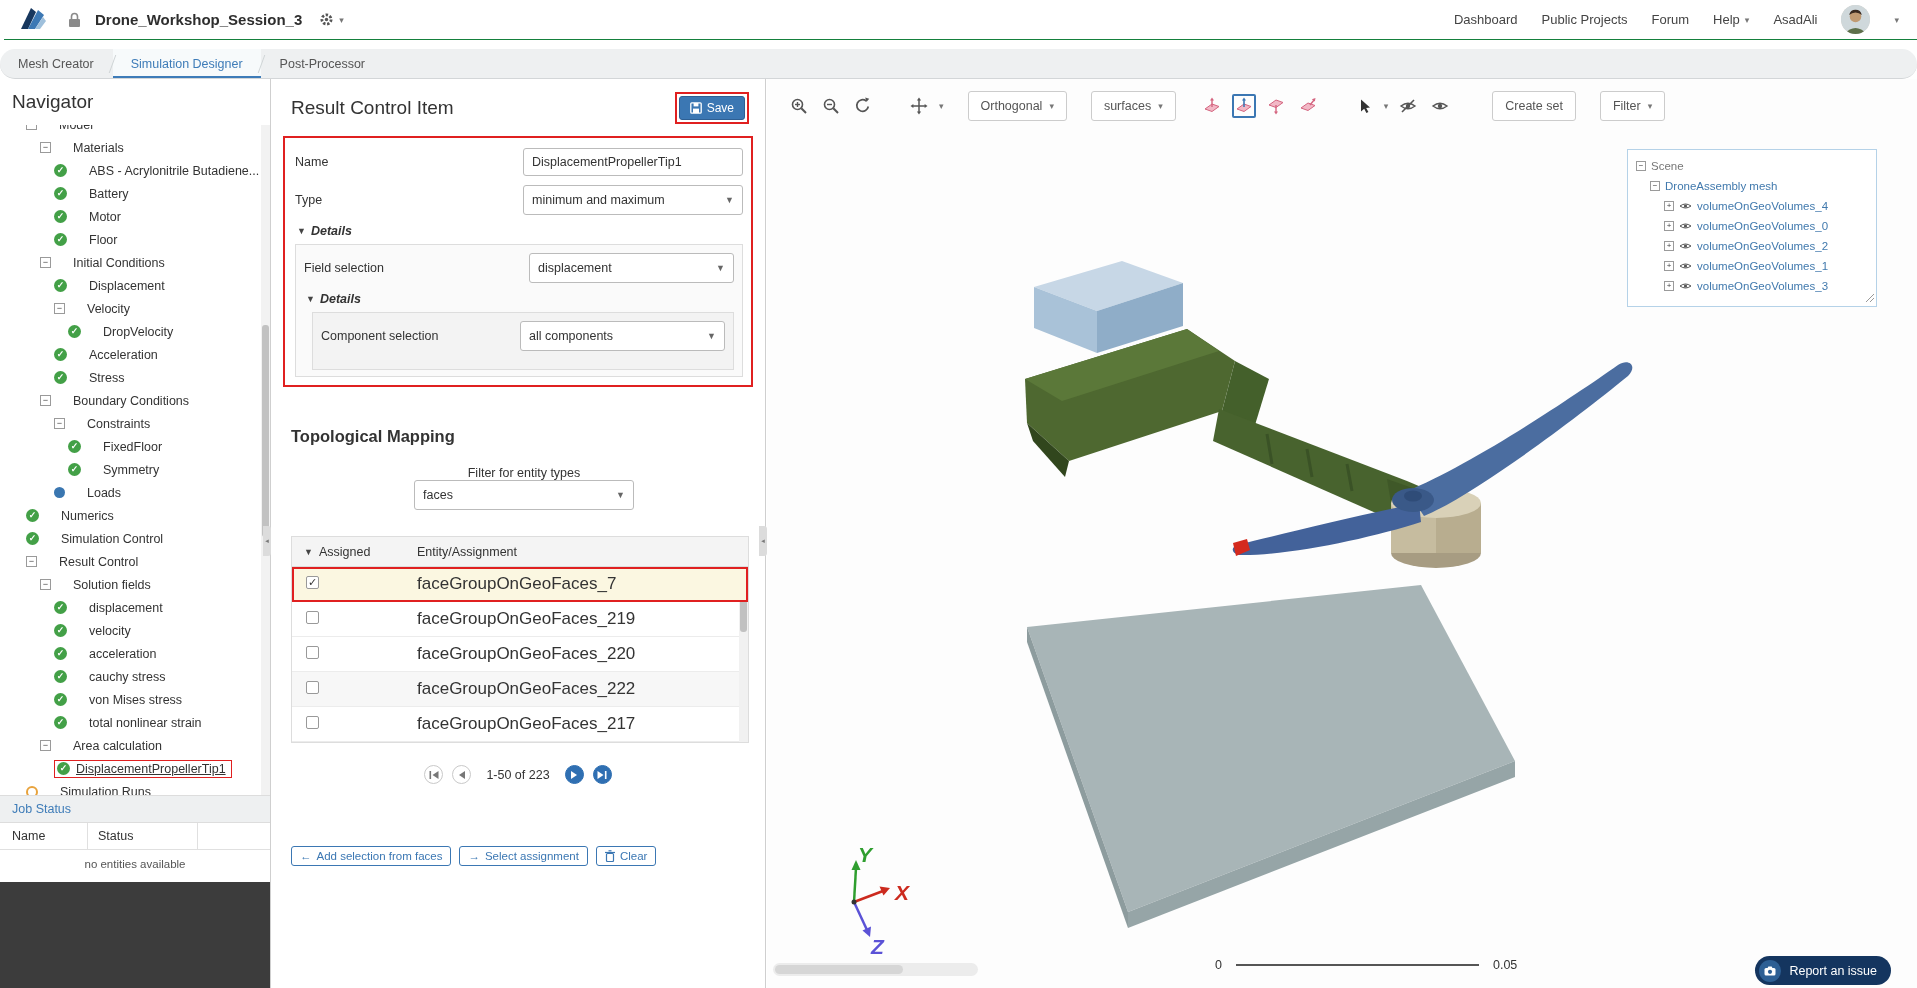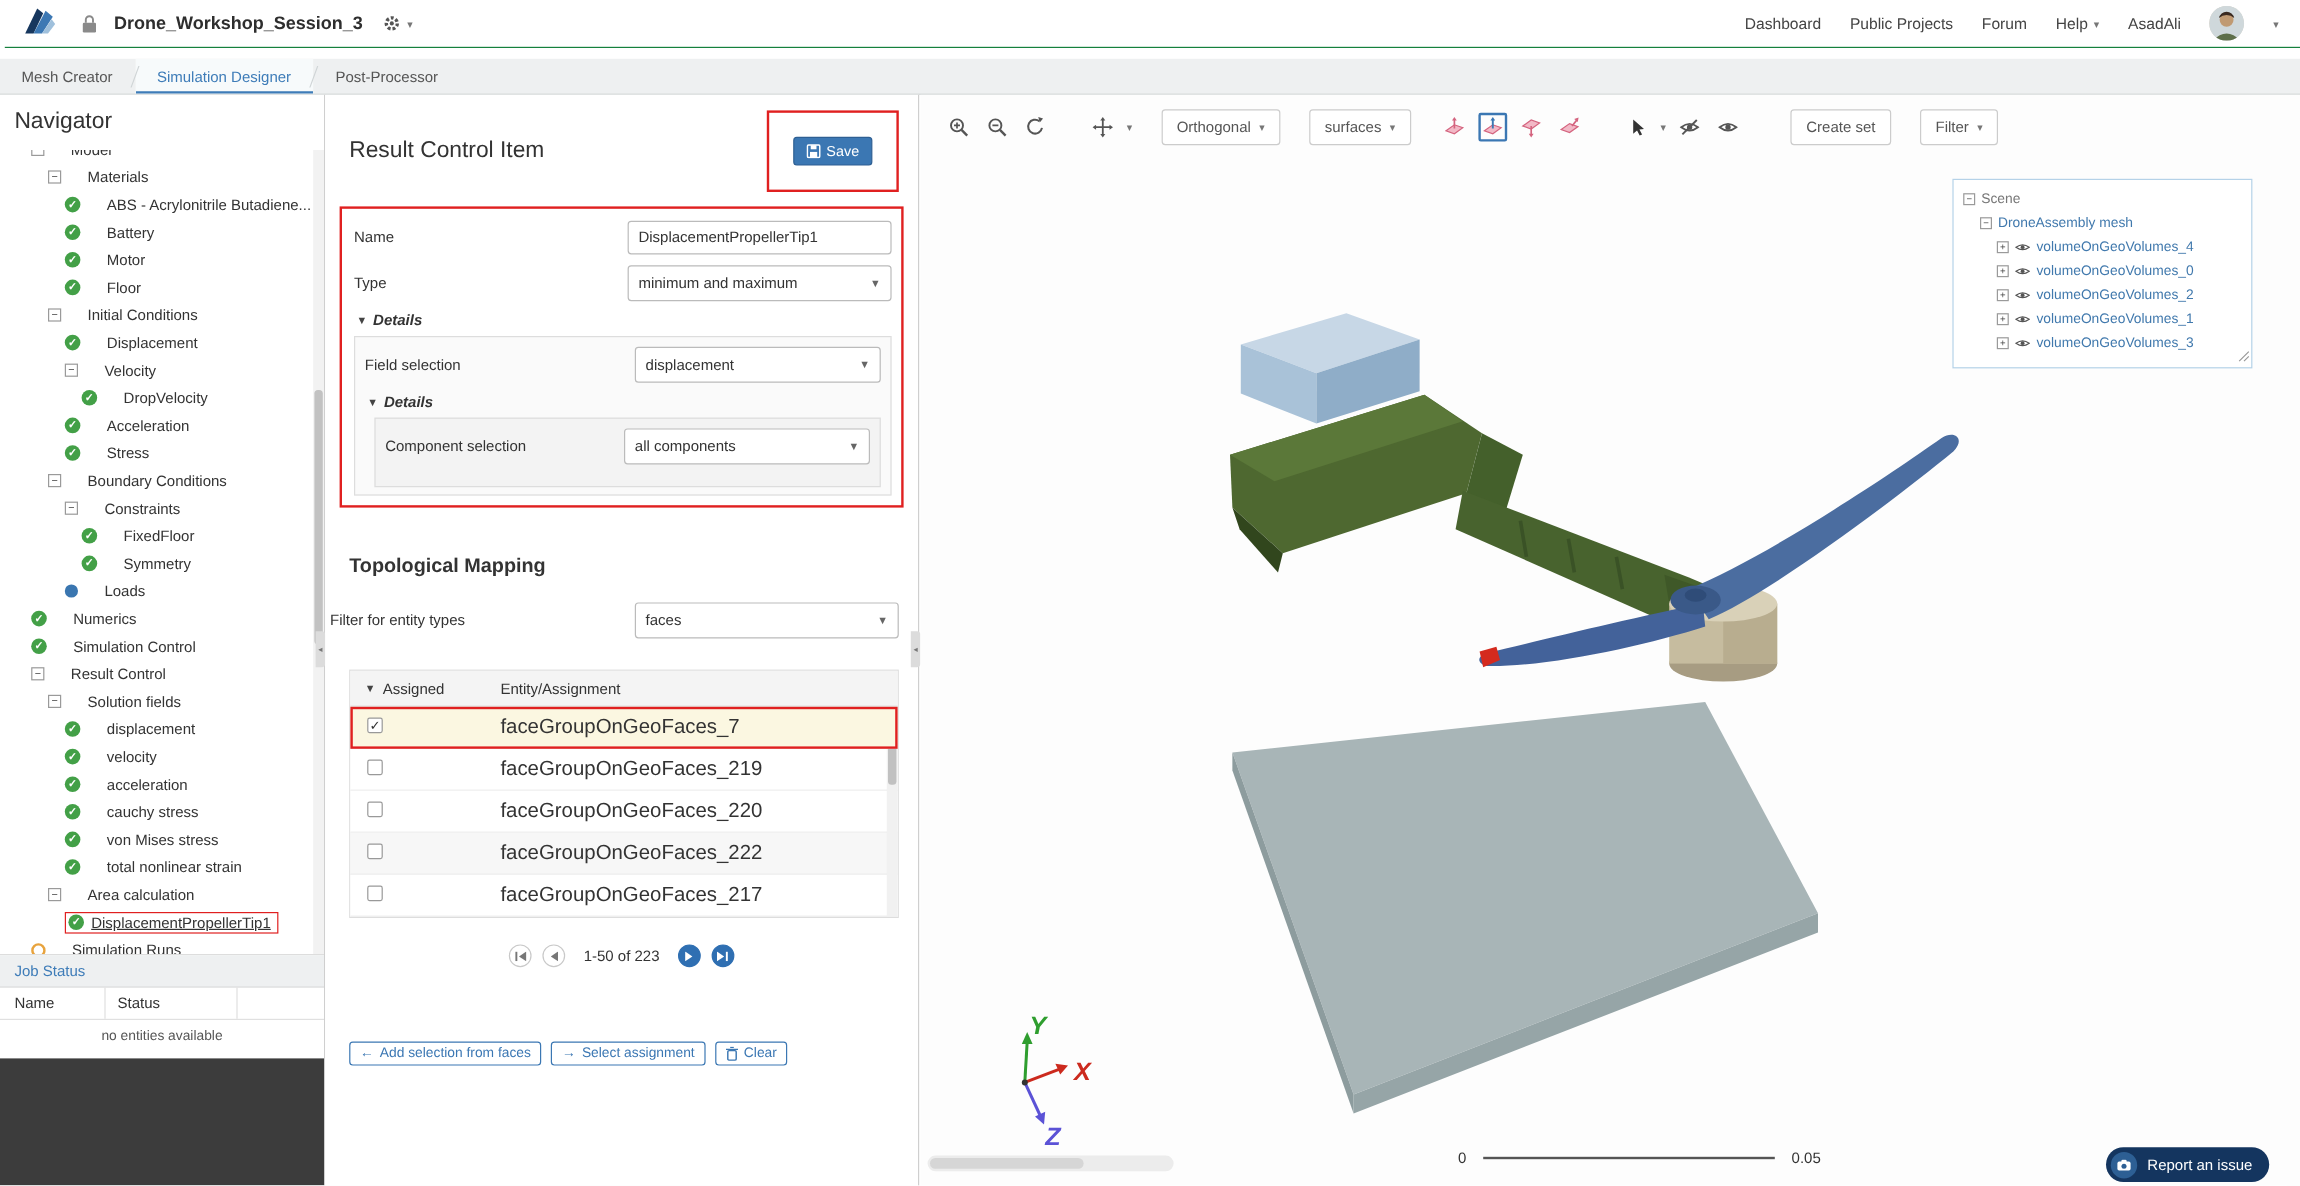--- a/index.html
+++ b/index.html
@@ -15,21 +15,21 @@
   .proj-title { margin-left:14px; font-size:15px; font-weight:bold; color:#2e2e2e; }
   .gear { margin-left:16px; display:flex; align-items:center; gap:4px; color:#555; }
   .mini-caret { font-size:9px; color:#777; }
   .top-right { margin-left:auto; display:flex; align-items:center; gap:24px; margin-right:18px; font-size:13px; color:#444; }
   .top-link { cursor:pointer; }
   .help-wrap { display:flex; align-items:center; gap:5px; }
   .avatar { width:29px; height:29px; border-radius:50%; overflow:hidden; background:#d9d2c8; display:block; }
 
   
   .tabbar { position:absolute; top:49px; left:0; right:0; height:30px; background:#eef0f1;
-            border-bottom:1px solid #d3d6d8; display:flex; align-items:stretch; }
+            border-bottom:1px solid #d3d6d8; display:flex; align-items:stretch;border-radius:15px; }
   .tab { padding:0 18px; font-size:12.5px; color:#555; display:flex; align-items:center; }
   .tab.active { background:#f7fafb; color:#3e7cb8; box-shadow:inset 0 -2px 0 #3e7cb8; }
   .tabsep { width:1px; background:#cfd4d6; transform:skewX(-20deg); height:18px; align-self:center; }
 
   
   .main { position:absolute; top:79px; left:0; right:0; bottom:0; }
 
   
   .navpanel { position:absolute; left:0; top:0; bottom:0; width:271px; background:#fff;
               border-right:1px solid #cfcfcf; overflow:hidden; }
@@ -62,40 +62,40 @@
 
   
   .phandle { position:absolute; top:447px; width:8px; height:30px; background:#dcdcdc; border-radius:0 3px 3px 0;
              font-size:7px; color:#777; display:flex; align-items:center; justify-content:center; }
 
   
   .formpanel { position:absolute; left:271px; top:0; bottom:0; width:495px; background:#fff;
                border-right:1px solid #cfcfcf; overflow:hidden; }
   .formhead { display:flex; justify-content:space-between; align-items:center; padding:13px 16px 6px 20px; }
   .formtitle { font-size:19px; color:#333; }
-  .savewrap { border:2px solid #e02020; padding:20px; }
+  .savewrap { border:2px solid #e02020; padding:2px; }
   .savebtn { background:#3b77b3; color:#fff; border:1px solid #2e5f93; border-radius:3px; font-size:12px;
              padding:4px 10px; display:flex; align-items:center; gap:5px; font-family:inherit; cursor:pointer; }
   .annotated { margin:6px 12px 0 12px; border:2px solid #e02020; padding:10px 8px 8px 10px; }
   .frow { display:flex; align-items:center; margin-bottom:9px; }
   .flabel { font-size:12.5px; color:#333; flex:1; }
   .ftext { width:220px; height:28px; border:1px solid #bbb; border-radius:3px; font-size:12.5px; color:#333;
            padding:0 8px; font-family:inherit; }
   .fselect { width:220px; height:30px; border:1px solid #bbb; border-radius:3px; background:#fff; display:flex;
              align-items:center; padding:0 8px; font-size:12.5px; color:#333; cursor:pointer; }
   .fselect .cv { flex:1; }
   .caret { color:#666; font-size:9px; }
   .dhead { font-size:12.5px; color:#333; font-style:italic; font-weight:bold; margin:2px 0 6px 2px;
            display:flex; gap:5px; align-items:center; }
   .dtri { font-size:9px; color:#444; font-style:normal; font-weight:normal; }
   .dbox { border:1px solid #ddd; background:#fafafa; padding:8px 8px 6px 8px; }
   .dbox2 { border:1px solid #ddd; background:#f3f3f3; padding:8px 8px 6px 8px; margin:2px 0 0 8px; }
   .dbox .fselect, .dbox2 .fselect { width:205px; }
   .topotitle { font-size:16.5px; color:#333; font-weight:bold; margin:40px 0 20px 20px; }
-  .filterrow { margin:0 16px 0 4px; }
+  .filterrow { margin:0 16px 0 28px;flex-direction:column; }
   .atable { margin:26px 16px 0 20px; border:1px solid #ddd; position:relative; }
   .ahead { display:flex; background:#f4f4f4; border-bottom:1px solid #ddd; height:30px; align-items:center;
            font-size:12.5px; color:#333; }
   .hc1 { width:125px; padding-left:12px; display:flex; align-items:center; gap:6px; }
   .hc2 { flex:1; }
   .sorttri { font-size:9px; color:#444; }
   .arow { display:flex; align-items:center; height:35px; border-bottom:1px solid #ececec; font-size:17px;
           color:#333; position:relative; background:#fff; }
   .arow.alt { background:#f7f7f7; }
   .arow.firstsel { background:#fbf7e1; outline:2px solid #e02020; outline-offset:-2px; z-index:2; }

